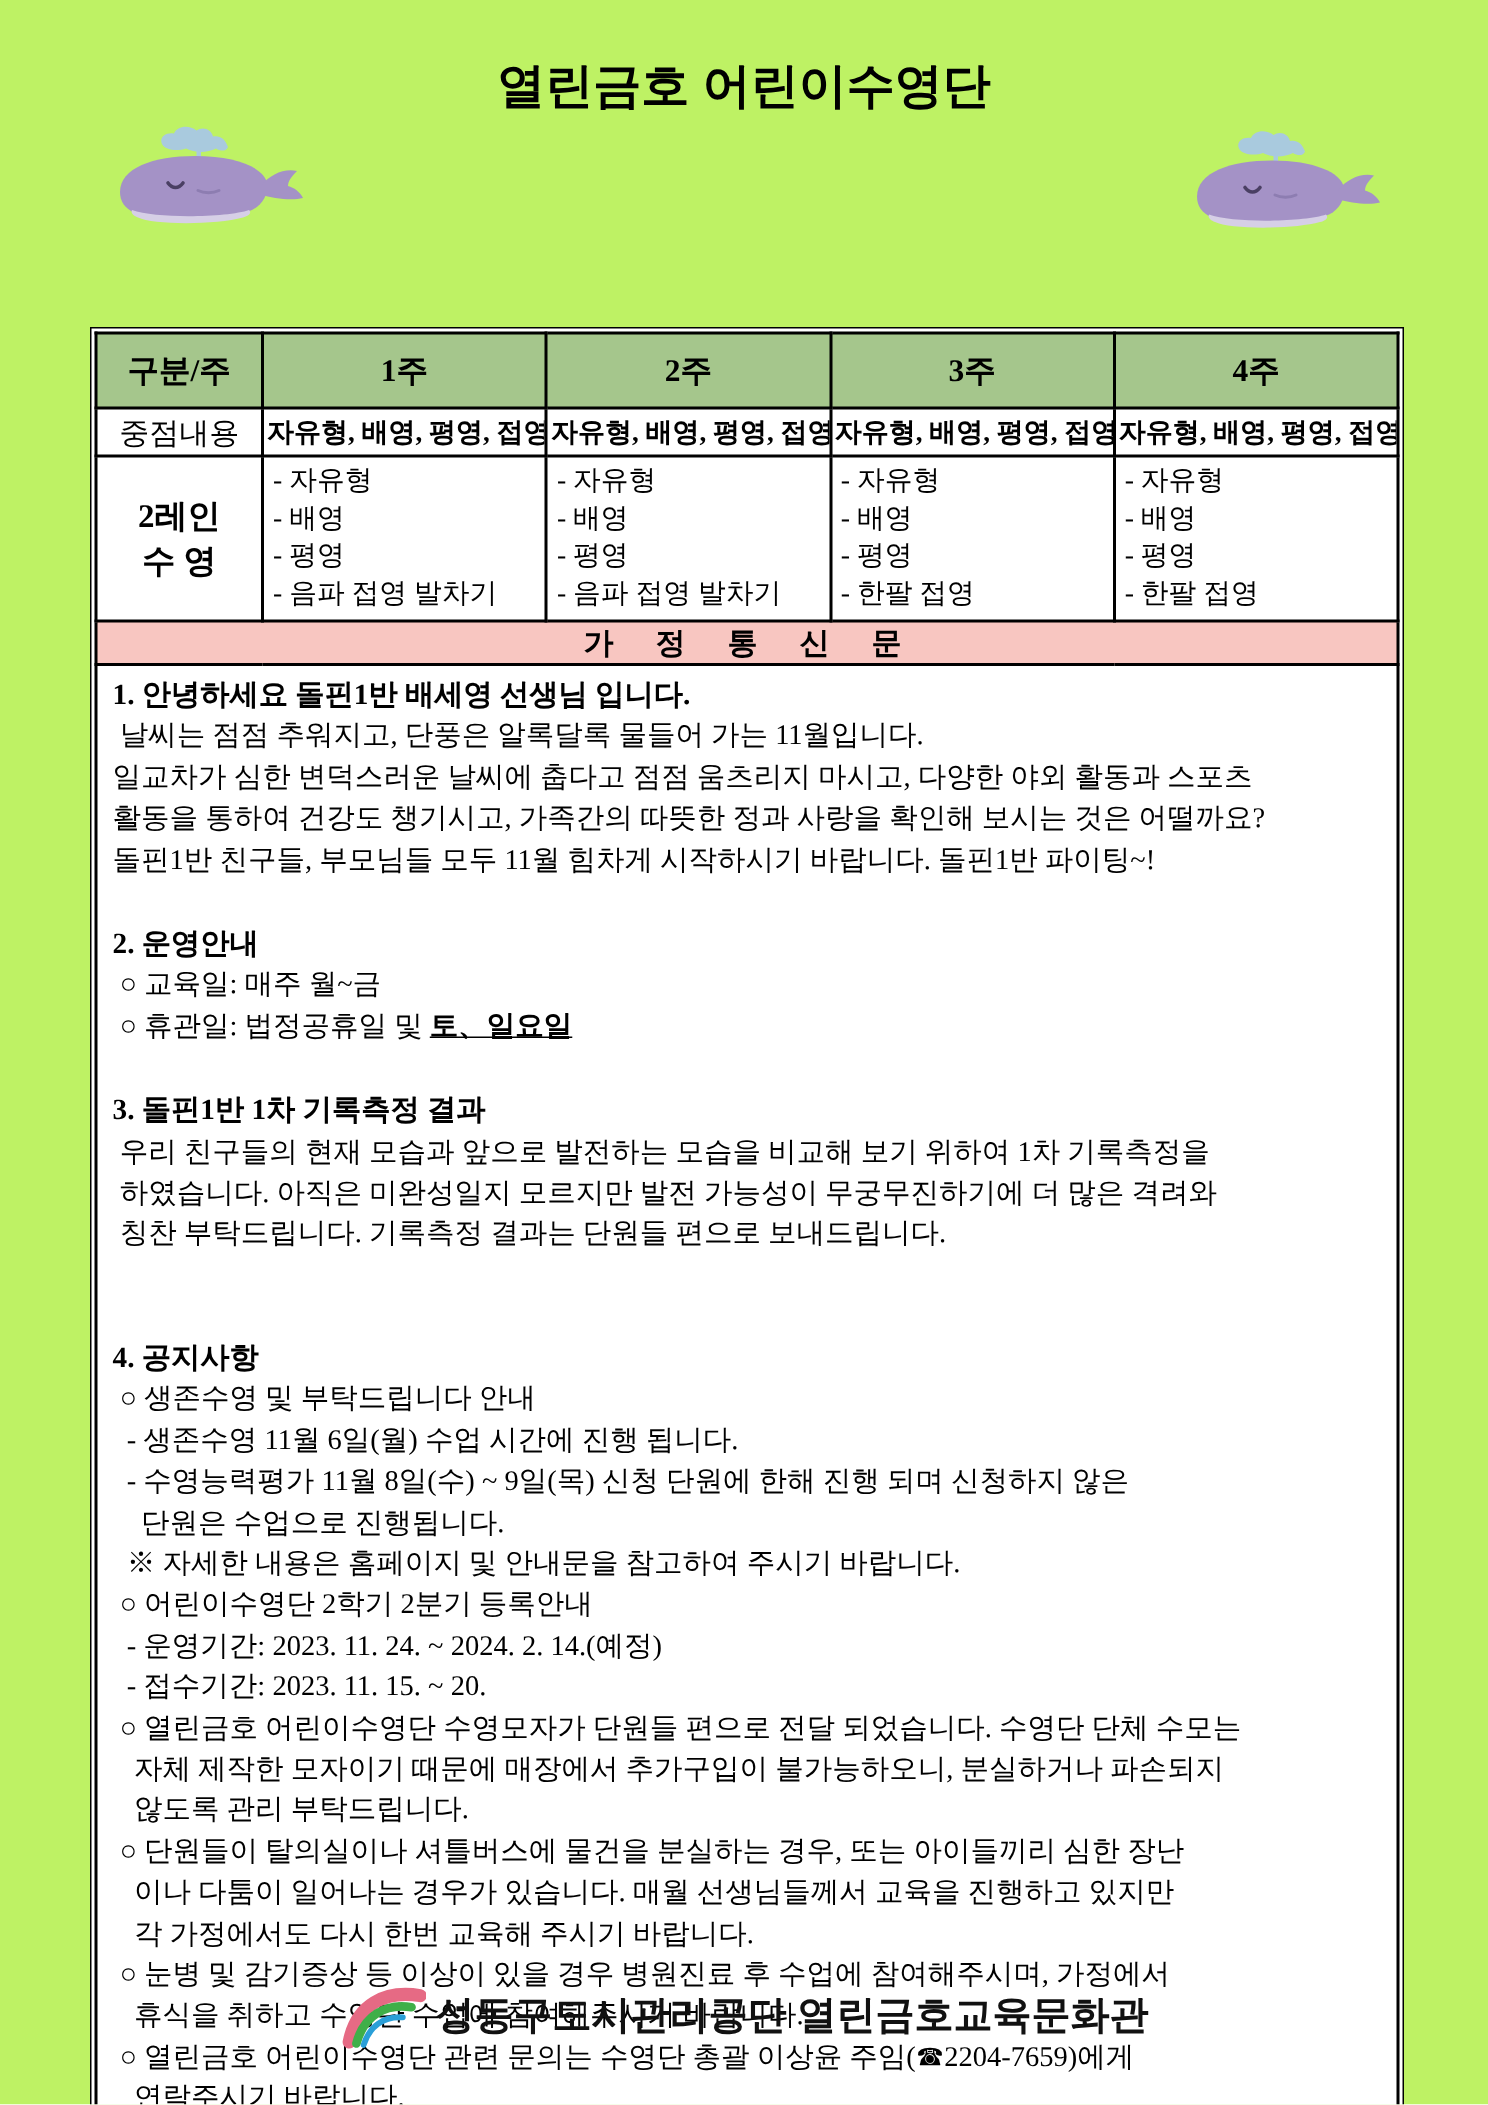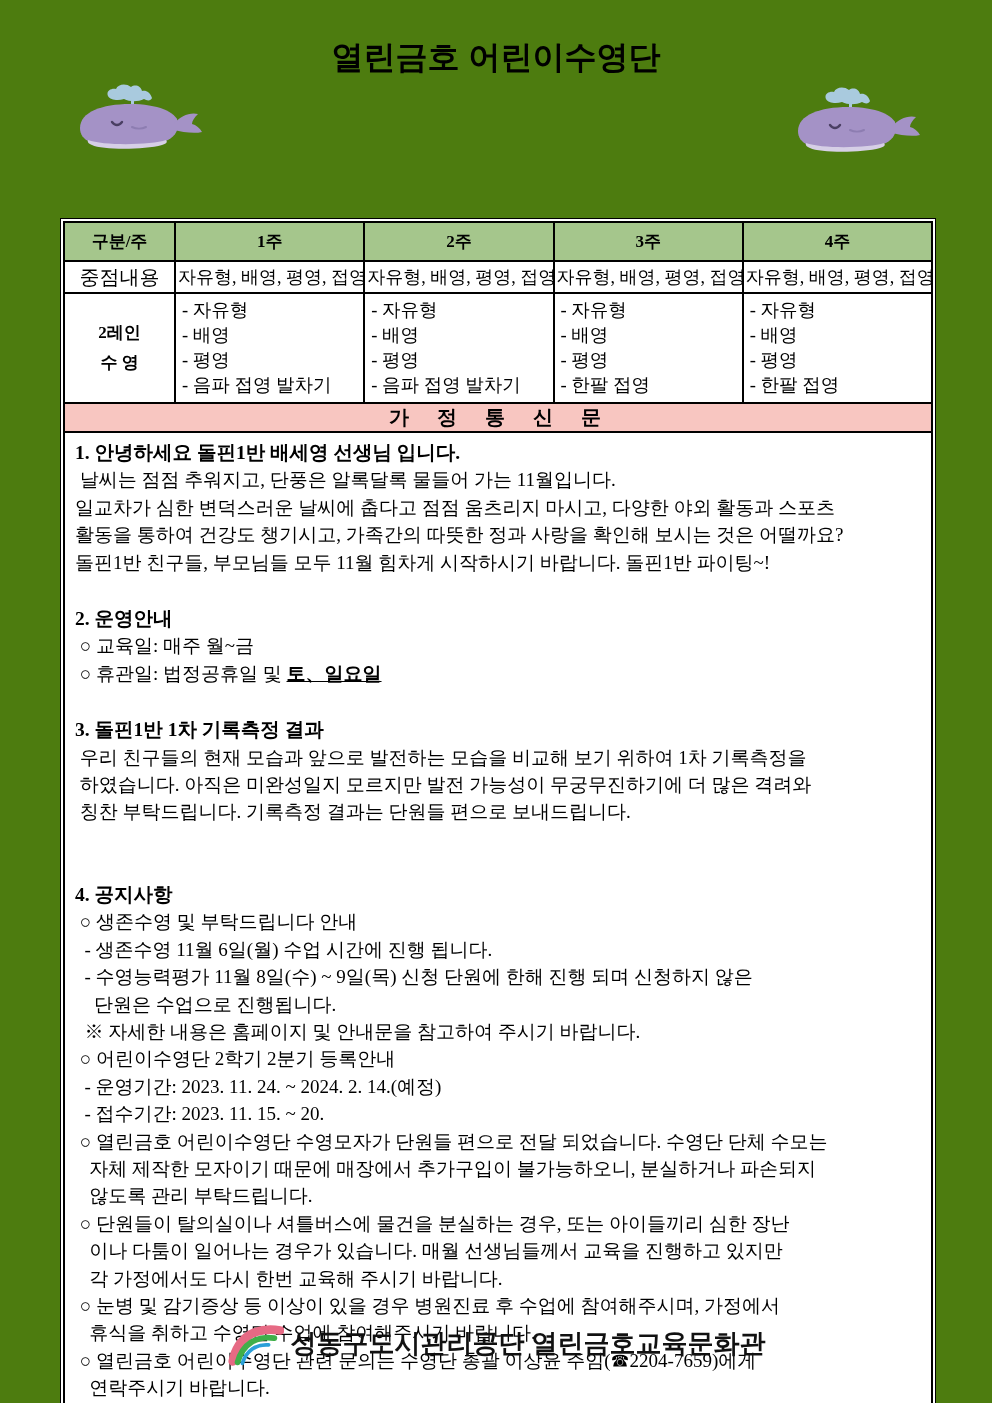--- a/index.html
+++ b/index.html
@@ -8,42 +8,42 @@
     --whale-body:#a492c6;
     --whale-belly:#d6cfe6;
     --whale-spout:#a9cade;
     --logo-pink:#e66a84;
     --logo-green:#3faf49;
     --logo-blue:#2a9fd8;
   }
   *{margin:0;padding:0;box-sizing:border-box;}
   html,body{background:#ffffff;}
   body{font-family:"Liberation Serif","DejaVu Serif",serif;color:#000;}
-  .page{position:relative;width:992px;height:1403px;background:#4d7c0f;overflow:hidden;}
+  .page{position:relative;width:992px;height:1403px;background:#bef264;overflow:hidden;}
 
   
   .org-line{position:absolute;top:36px;left:0;width:100%;text-align:center;
     font-family:"Liberation Sans","DejaVu Sans",sans-serif;font-weight:bold;font-size:32px;}
   .main-title{position:absolute;top:80px;left:0;width:100%;text-align:center;
     font-family:"Liberation Sans","DejaVu Sans",sans-serif;font-weight:bold;font-size:61px;letter-spacing:2px;}
   .whale{position:absolute;width:132px;height:72px;}
   .whale-left{left:74px;top:84px;}
   .whale-right{left:792px;top:87px;}
   .class-name{position:absolute;top:170px;right:57px;
     font-family:"Liberation Sans","DejaVu Sans",sans-serif;font-weight:bold;font-size:28px;}
 
   
   .table-outer{position:absolute;left:60px;top:218px;width:876px;border:1px solid #000;padding:2px;background:#fff;}
   table.schedule{width:100%;border-collapse:collapse;table-layout:fixed;}
   table.schedule th,table.schedule td{border:2px solid #000;}
-  table.schedule th{background:var(--table-header-bg);font-weight:bold;font-size:17px;height:39px;text-align:center;font-family:Liberation Serif, serif;}
+  table.schedule th{background:var(--table-header-bg);font-weight:bold;font-size:21px;height:50px;text-align:center;font-family:Liberation Serif, serif;}
   col.c0{width:111px;}
   td.row-label{font-weight:normal;font-size:20px;text-align:center;}
-  td.focus-cell{font-weight:normal;font-size:18px;text-align:left;padding:3px 2px;height:30px;white-space:nowrap;overflow:hidden;margin-left:40px;}
-  td.lane{font-weight:bold;font-size:17px;text-align:center;white-space:pre-line;line-height:30px;}
+  td.focus-cell{font-weight:bold;font-size:18px;text-align:left;padding:3px 2px;height:30px;white-space:nowrap;overflow:hidden;margin-left:40px;}
+  td.lane{font-weight:bold;font-size:22px;text-align:center;white-space:pre-line;line-height:30px;}
   td.week-cell{font-size:18.5px;vertical-align:middle;padding:4px 6px;white-space:pre-line;line-height:25px;height:102px;}
   td.banner-cell{background:var(--banner-bg);height:20px;text-align:center;
     font-weight:bold;font-size:20px;letter-spacing:6px;white-space:pre;}
   td.newsletter-cell{height:886px;vertical-align:top;padding:6px 10px 4px 10px;background:#fff;}
 
   
   .section{margin-bottom:29px;}
   .section.extra-gap{margin-top:55px;}
   .line{font-size:19px;line-height:27.4px;white-space:pre-wrap;}
   .line.bold{font-weight:bold;font-size:19.5px;}

